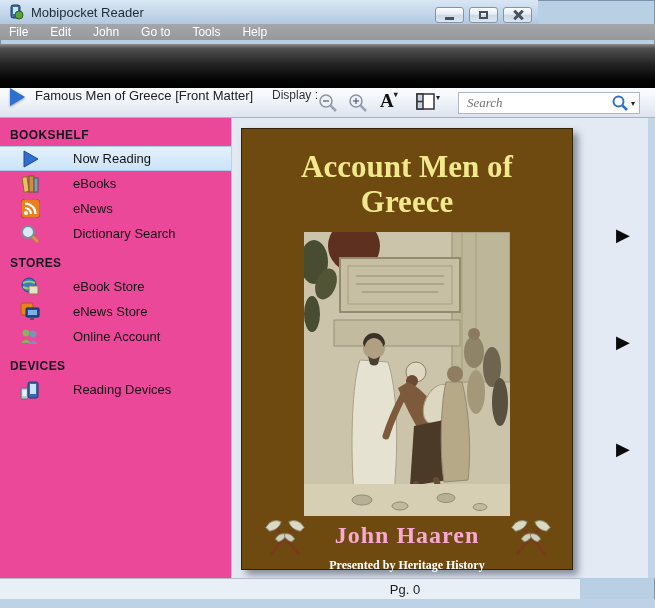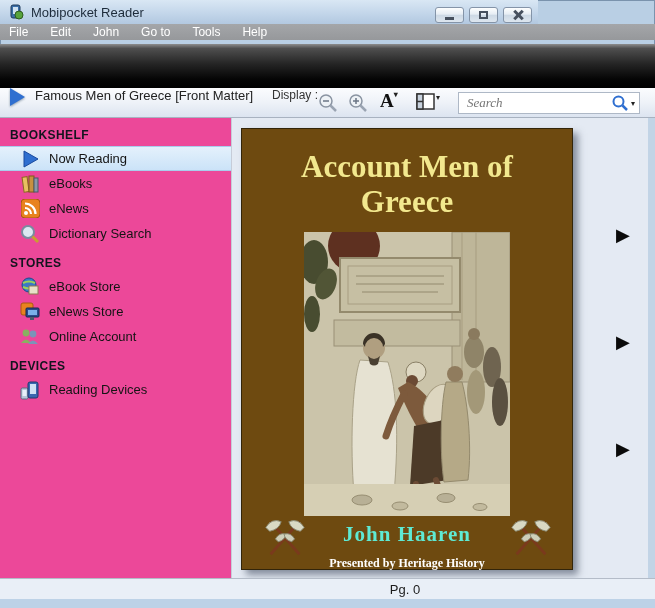--- a/index.html
+++ b/index.html
@@ -77,48 +77,48 @@
   #search-input {
     flex:1; border:none; outline:none; font-style:italic; font-size:13px; color:#333;
     font-family:Liberation Serif, serif; padding-left:8px; background:transparent; min-width:0;
   }
   
   #sidebar {
     position:absolute; left:0; top:118px; width:232px; height:460px;
     background:#ec4899; border-right:1px solid #c6ccd8; overflow:hidden;
   }
   .section-header { font-size:12px; font-weight:bold; color:#14141e; margin:10px 0 4px 10px; letter-spacing:.4px; }
-  .side-item { position:relative; display:flex; align-items:center; height:25px; padding-left:18px; font-size:13px; color:#141414; }
+  .side-item { position:relative; display:flex; align-items:center; height:25px; padding-left:18px; font-size:13px; color:#141414;gap:24px; }
   .side-item .s-icon { width:24px; height:24px; display:flex; align-items:center; justify-content:center; }
   .side-item .s-label { margin-left:7px; }
   .side-item.selected {
     background:linear-gradient(180deg,#e4f1fc 0%,#cbe3f8 100%);
     border-top:1px solid #a9cdec; border-bottom:1px solid #a9cdec;
   }
   
   #main {
     position:absolute; left:232px; top:118px; width:416px; height:460px;
     background:#e4eaf3;
   }
   #cover {
     position:absolute; left:9px; top:10px; width:332px; height:442px;
     background:#6e4a10; border:1px solid #33250a;
     box-shadow:5px 5px 7px rgba(70,80,100,.6);
     text-align:center; font-family:"Liberation Serif", serif;
   }
   .cover-title { margin-top:20px; font-size:31px; line-height:35px; font-weight:bold; color:#f2e88e; }
   #cover-art { display:block; margin:13px auto 0; }
-  .cover-author { margin-top:6px; font-size:21px; font-weight:bold; color:#5eead4; letter-spacing:1px; }
+  .cover-author { margin-top:6px; font-size:24px; font-weight:bold; color:#f9a8d4; letter-spacing:1px; }
   .cover-presented { margin-top:9px; font-size:12px; font-weight:bold; color:#ffffff; }
   .axes { position:absolute; top:384px; width:46px; height:48px; }
   .axes.left{ left:20px; } .axes.right{ left:266px; }
   .page-arrow { position:absolute; left:384px; font-size:18px; color:#0a0a0a; line-height:1; }
   
   #statusbar {
-    position:absolute; left:0; top:578px; width:655px; height:21px;
+    position:absolute; left:0; top:578px; width:580px; height:21px;
     background:#e9eff7; border-top:1px solid #b4bcc8;
   }
   #page-num { position:absolute; left:405px; top:3px; transform:translateX(-50%); font-size:13px; color:#1c1c1c; }
   #frame-bottom { position:absolute; left:0; top:599px; width:655px; height:9px; background:#bdd2e7; }
   #frame-right { position:absolute; left:648px; top:118px; width:7px; height:460px; background:#c2d4e6; }
 </style>
 </head>
 <body>
 
 <div id="window">

